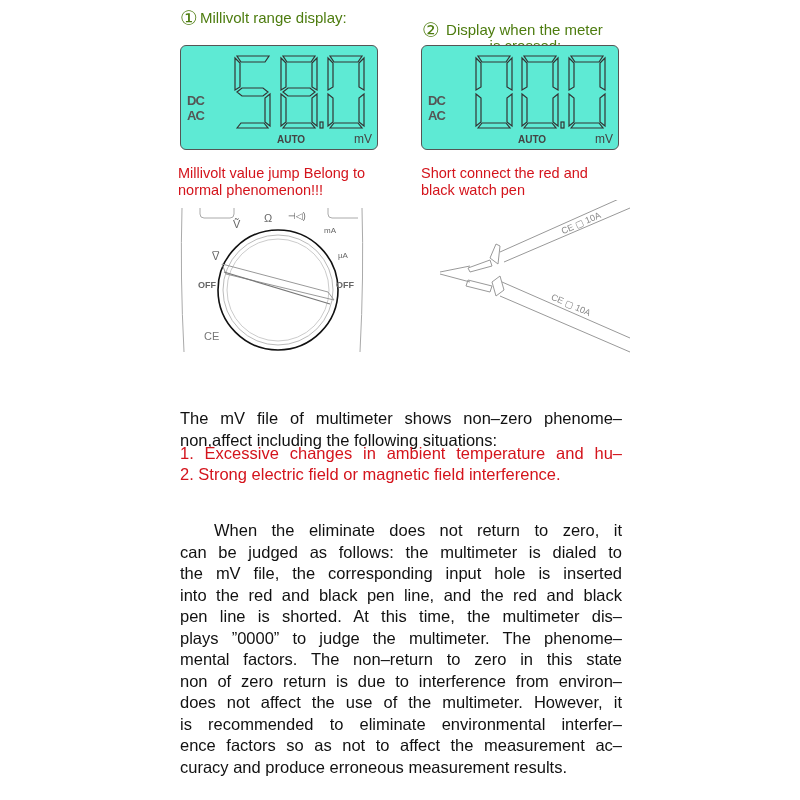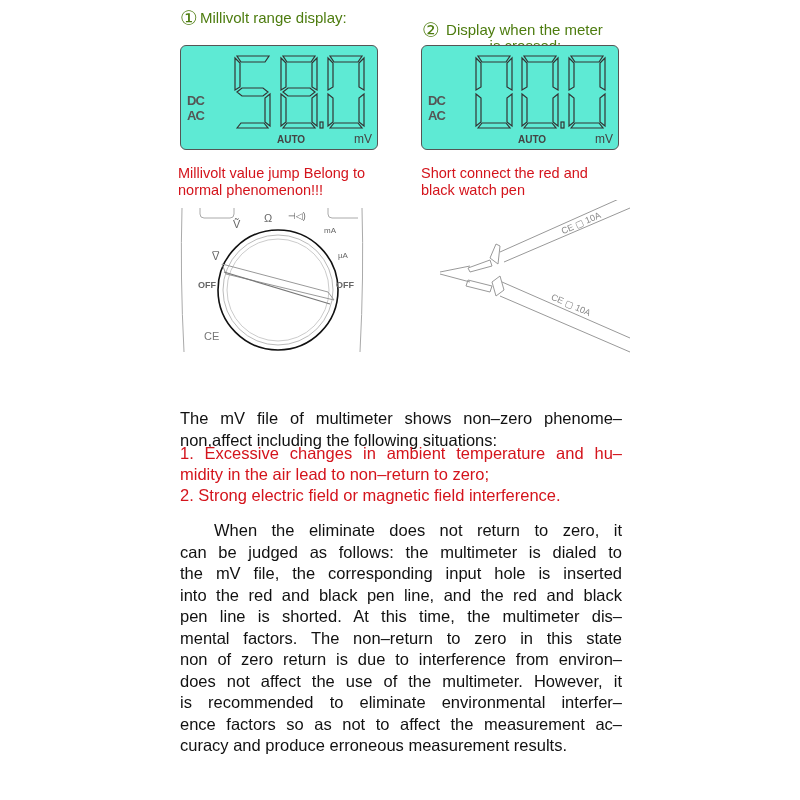--- a/index.html
+++ b/index.html
@@ -156,29 +156,29 @@
   </div>
 </div>
 
 <div class="abs para" style="left:180px; top:372px; width:442px;margin-top:36px;">
   <span class="justify-line">The mV file of multimeter shows non–zero phenome–</span>
   <span class="line">non,affect including the following situations:</span>
 </div>
 
 <div class="abs para-red" style="left:180px; top:443px; width:442px;">
   <span class="justify-line">1. Excessive changes in ambient temperature and hu–</span>
-  <span class="line">midity in the air lead to non–return to zero;</span>
   <span class="line">2. Strong electric field or magnetic field interference.</span>
 </div>
 
 <div class="abs para" style="left:180px; top:520px; width:442px;">
   <span class="justify-line" style="padding-left:34px;">When the eliminate does not return to zero, it</span>
   <span class="justify-line">can be judged as follows: the multimeter is dialed to</span>
   <span class="justify-line">the mV file, the corresponding input hole is inserted</span>
   <span class="justify-line">into the red and black pen line, and the red and black</span>
   <span class="justify-line">pen line is shorted. At this time, the multimeter dis–</span>
+  <span class="justify-line">plays ”0000” to judge the multimeter. The phenome–</span>
   <span class="justify-line">mental factors. The non–return to zero in this state</span>
   <span class="justify-line">non of zero return is due to interference from environ–</span>
   <span class="justify-line">does not affect the use of the multimeter. However, it</span>
   <span class="justify-line">is recommended to eliminate environmental interfer–</span>
   <span class="justify-line">ence factors so as not to affect the measurement ac–</span>
   <span class="line">curacy and produce erroneous measurement results.</span>
 </div>
 
 </body></html>

